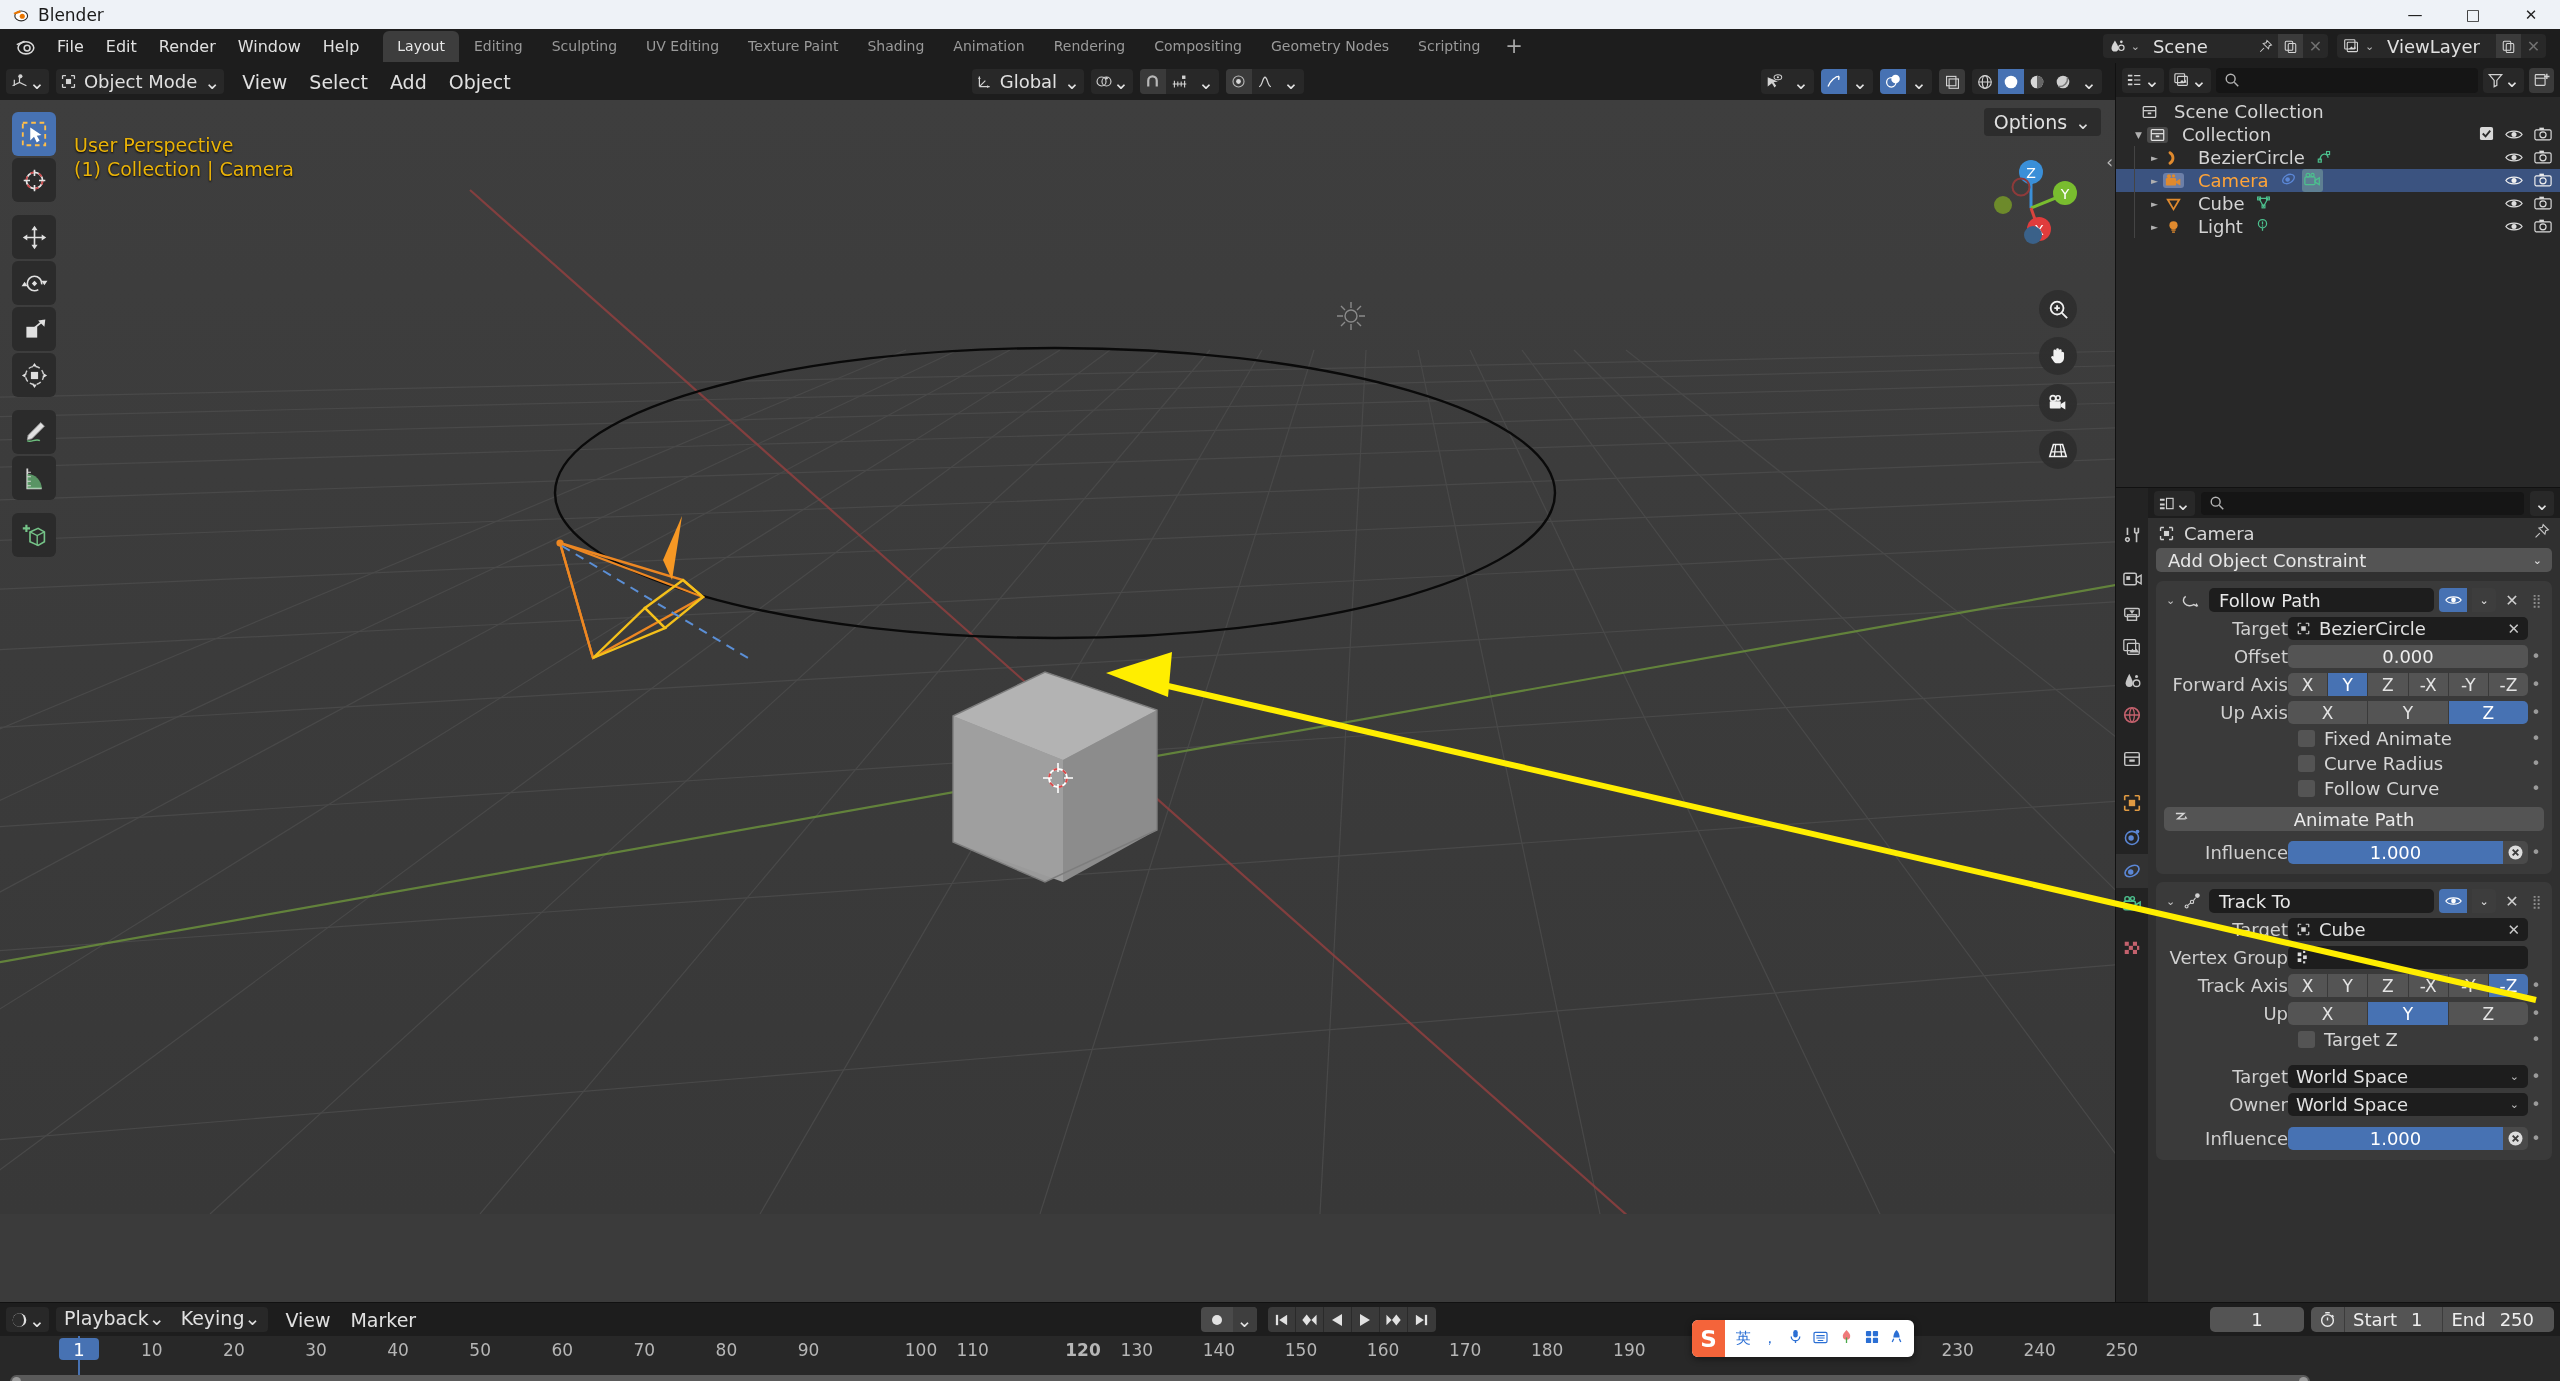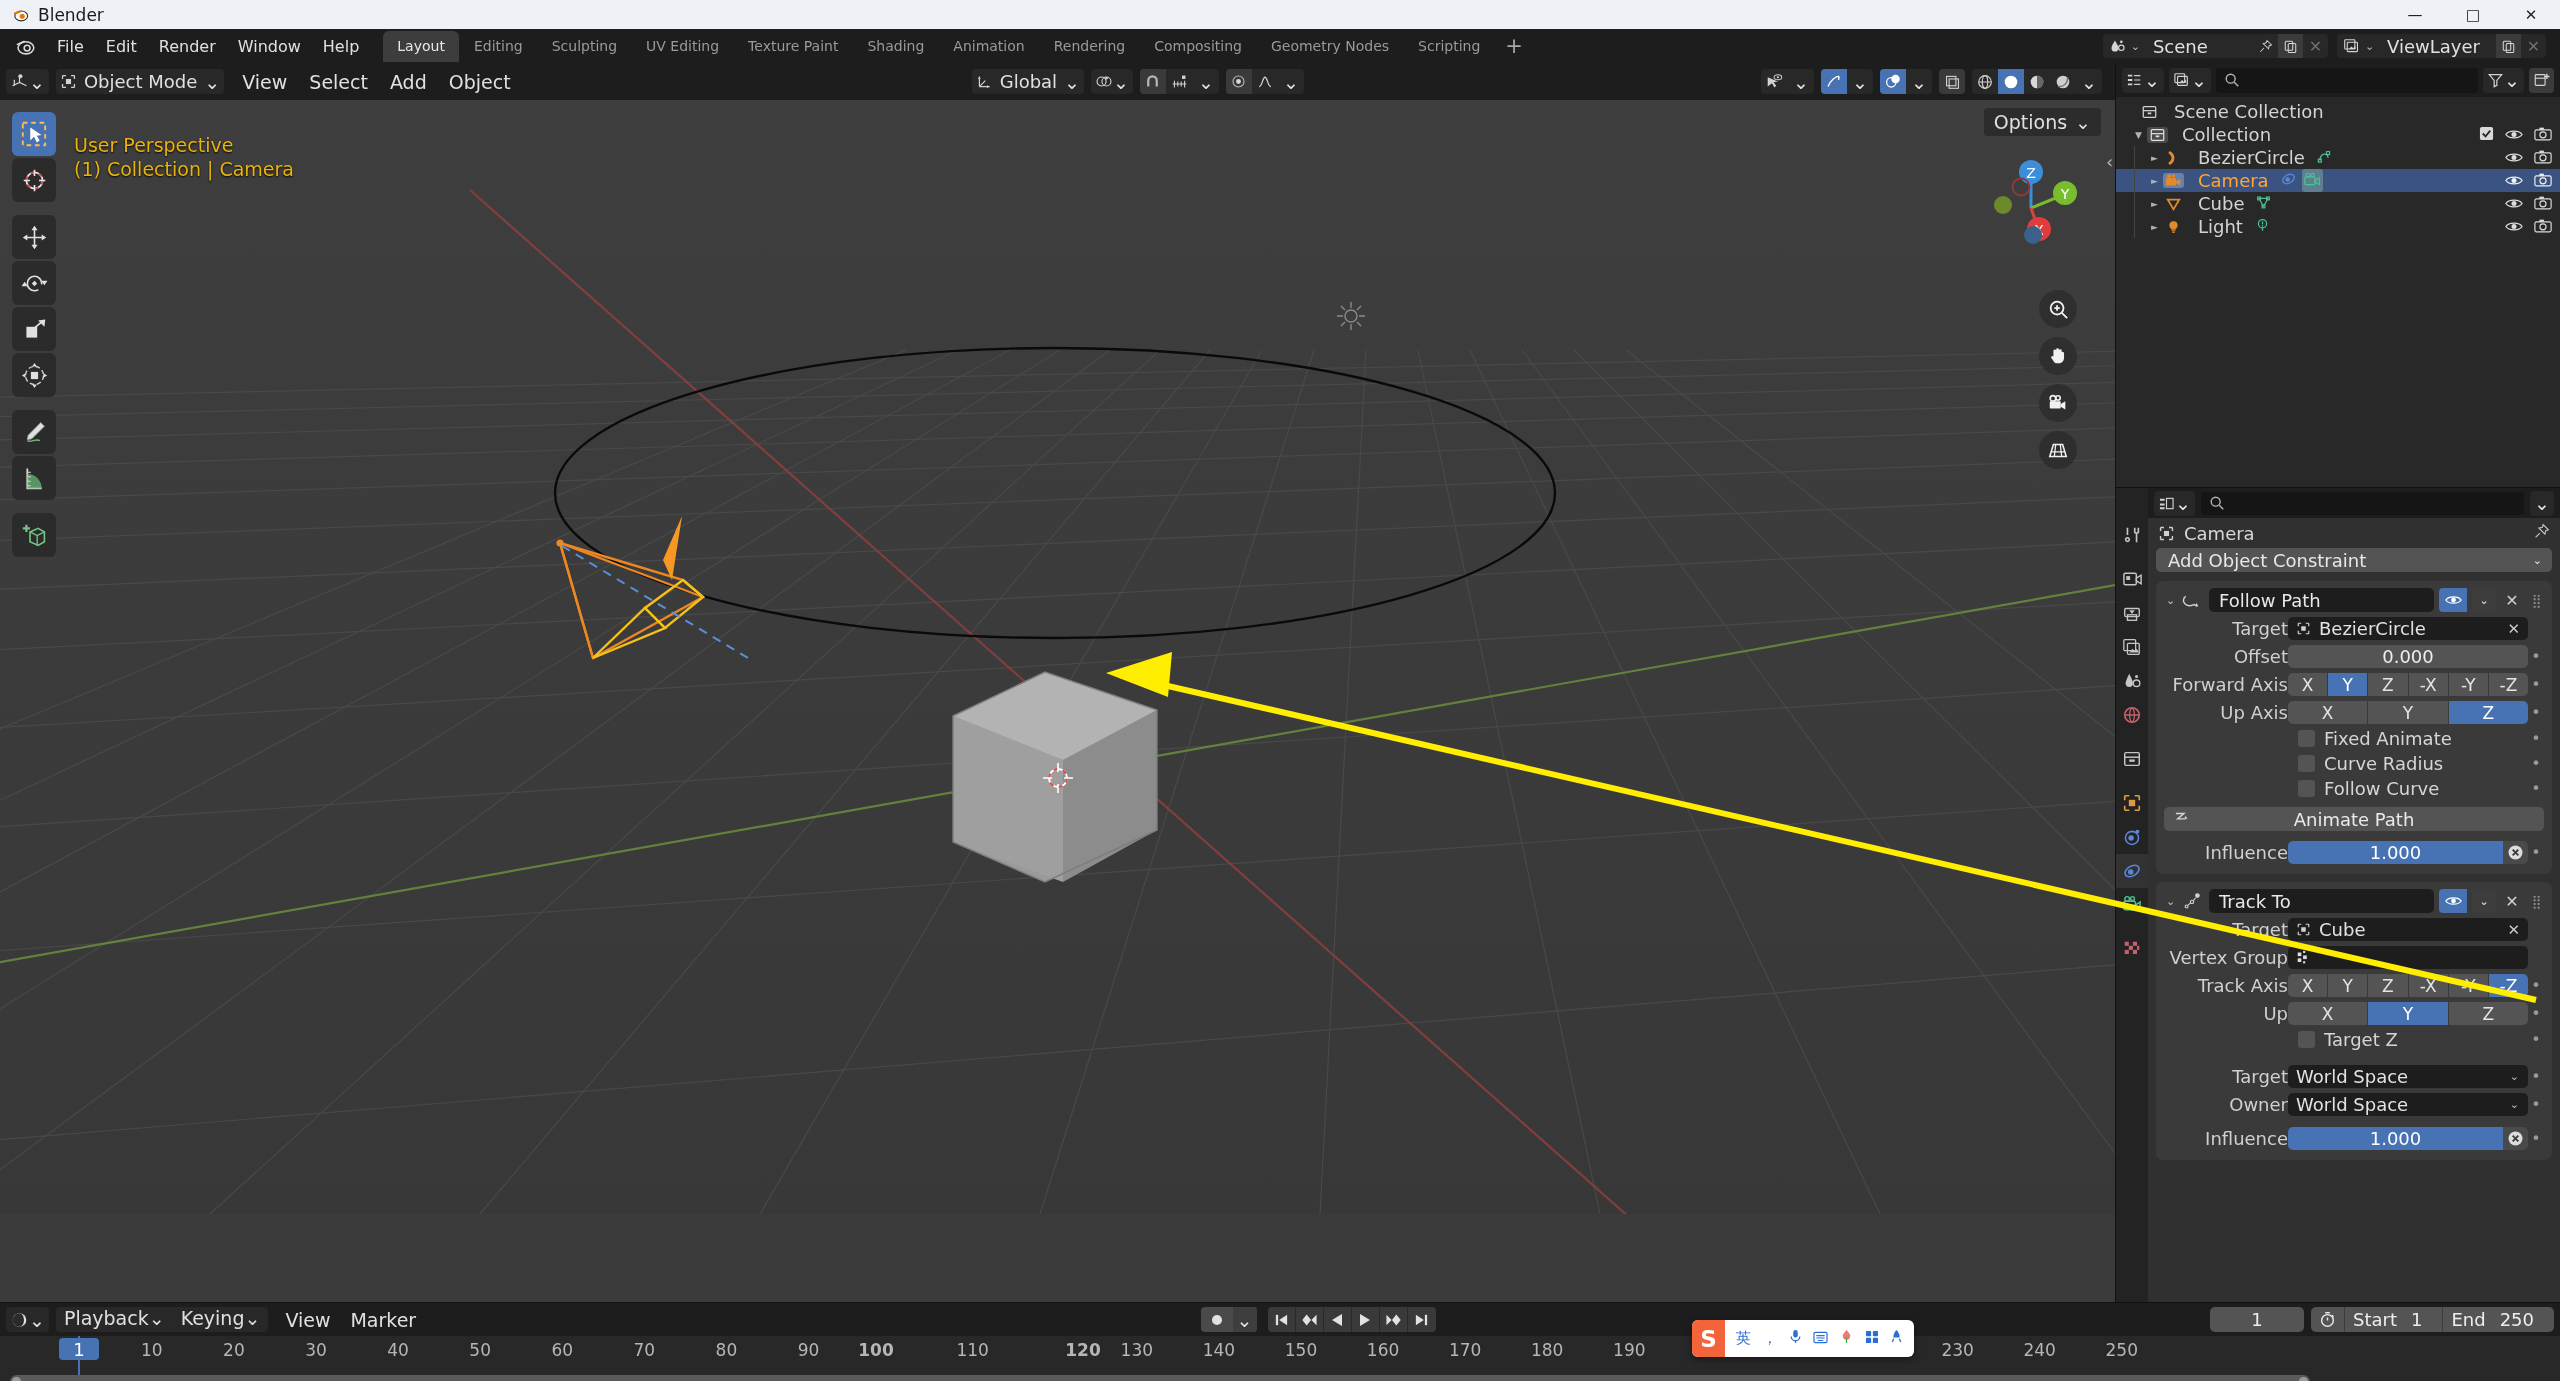--- a/index.html
+++ b/index.html
@@ -1412,21 +1412,21 @@
     </div>
   <div class="tick-label" style="left: 151.872px;">10</div>
       <div class="tick-label" style="left: 233.952px;">20</div>
       <div class="tick-label" style="left: 316.032px;">30</div>
       <div class="tick-label" style="left: 398.112px;">40</div>
       <div class="tick-label" style="left: 480.192px;">50</div>
       <div class="tick-label" style="left: 562.272px;">60</div>
       <div class="tick-label" style="left: 644.352px;">70</div>
       <div class="tick-label" style="left: 726.432px;">80</div>
       <div class="tick-label" style="left: 808.512px;">90</div>
-      <div class="tick-label" style="left: 876px; font-weight: bold;">100</div>
+      <div class="tick-label" style="left: 921px;">100</div>
       <div class="tick-label" style="left: 972.672px;">110</div>
       <div class="tick-label" style="left: 1083px; font-weight: bold;">120</div>
       <div class="tick-label" style="left: 1136.83px;">130</div>
       <div class="tick-label" style="left: 1218.91px;">140</div>
       <div class="tick-label" style="left: 1300.99px;">150</div>
       <div class="tick-label" style="left: 1383.07px;">160</div>
       <div class="tick-label" style="left: 1465.15px;">170</div>
       <div class="tick-label" style="left: 1547.23px;">180</div>
       <div class="tick-label" style="left: 1629.31px;">190</div>
       <div class="tick-label" style="left: 1711.39px;">200</div>

